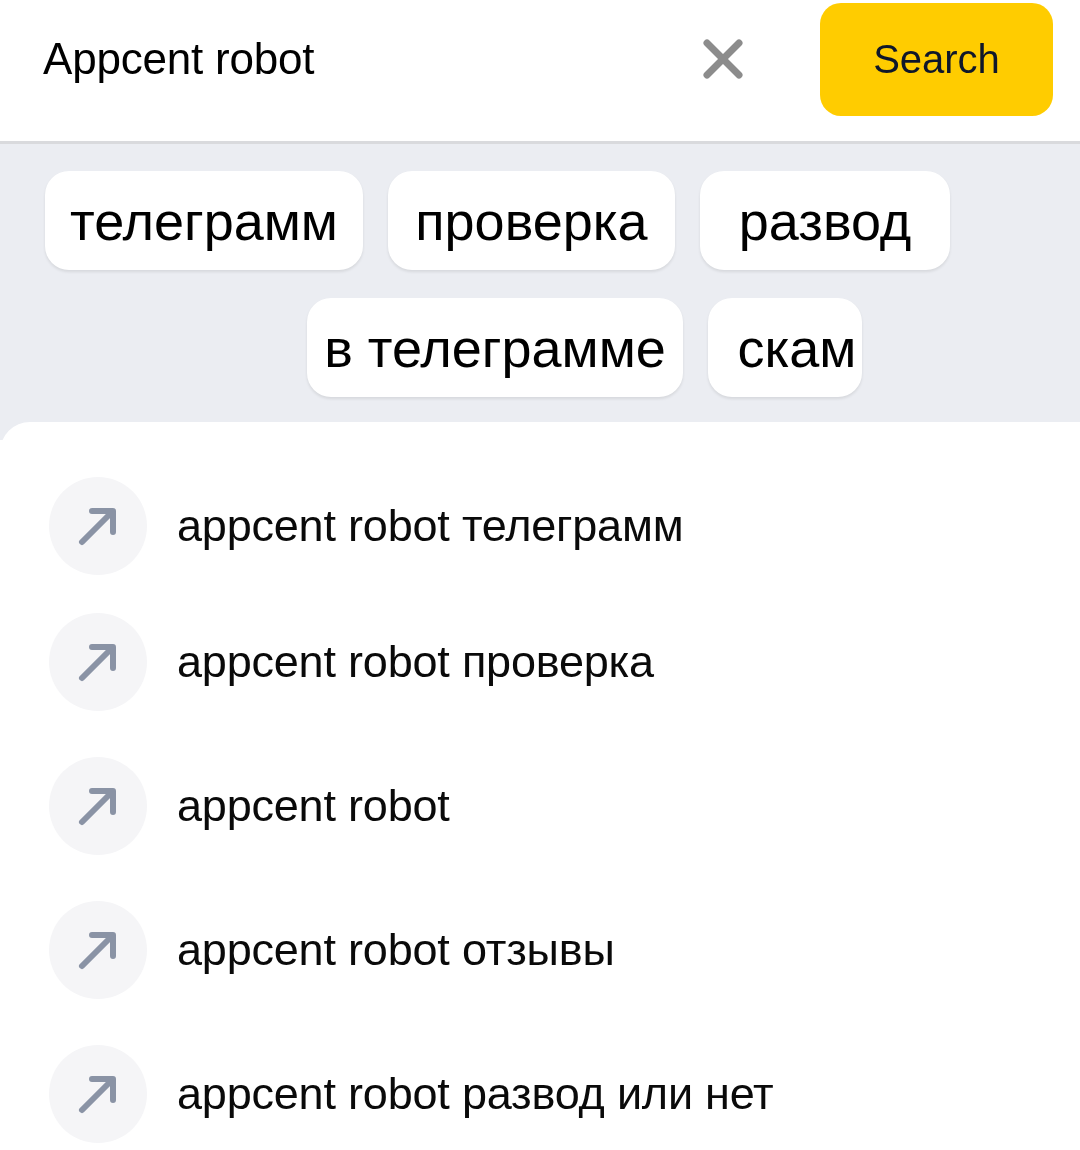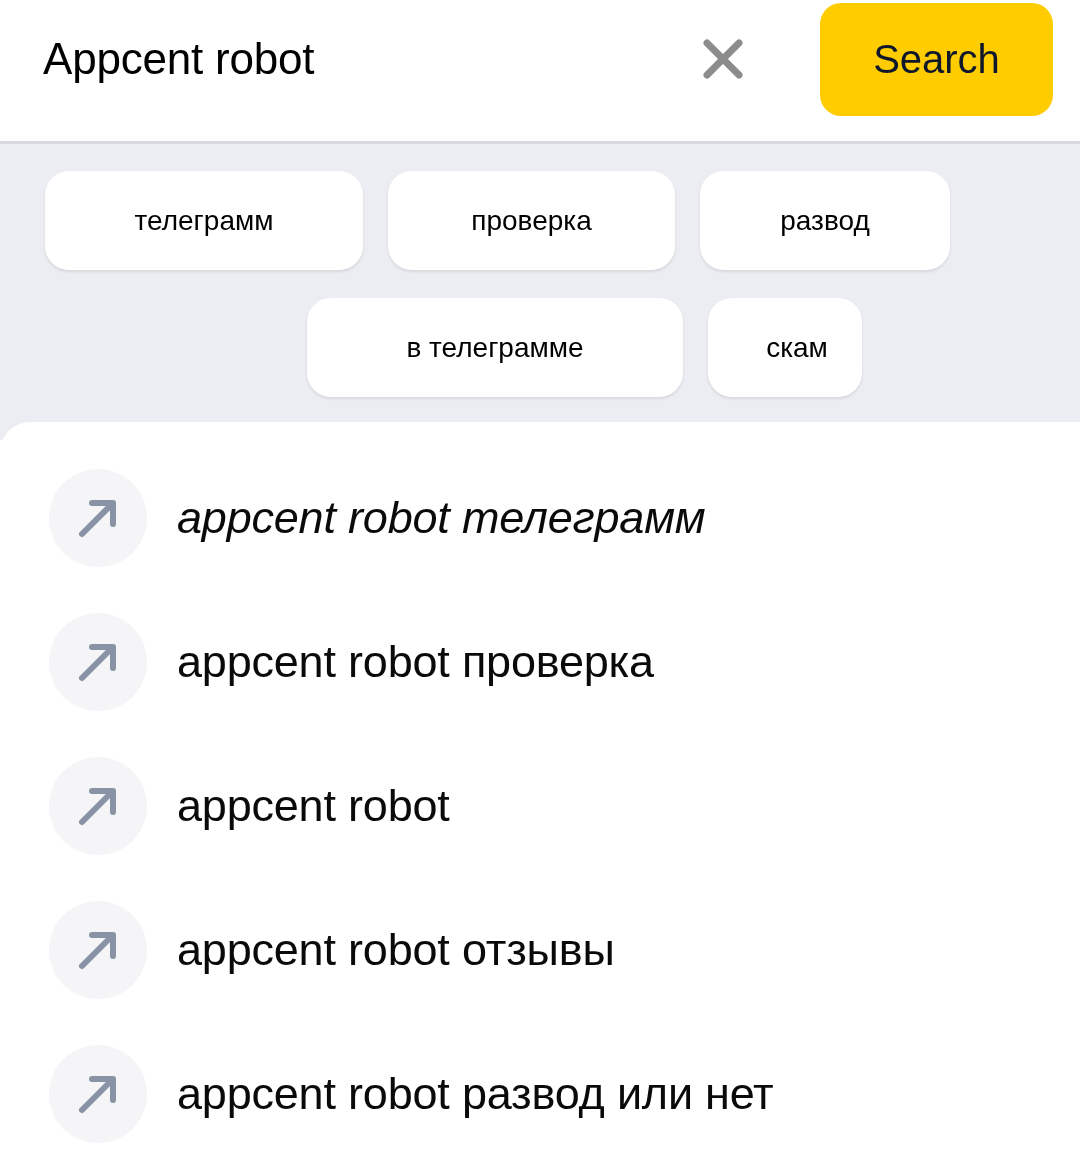--- a/index.html
+++ b/index.html
@@ -100,21 +100,21 @@
     background: #ebedf2;
   }
 
   .chip {
     position: absolute;
     background: #ffffff;
     border: none;
     border-radius: 24px;
     box-shadow: 0 2px 3px rgba(0,0,0,0.09);
     font-family: "Liberation Sans", sans-serif;
-    font-size: 28px;
+    font-size: 54px;
     color: #000000;
     text-align: center;
     cursor: pointer;
     white-space: nowrap;
     padding: 0;
     display: flex;
     align-items: center;
     justify-content: center;
   }
 
@@ -199,21 +199,21 @@
 
   <button class="chip" style="left: 45px; top: 27px; width: 318px; height: 99px;">телеграмм</button>
       <button class="chip" style="left: 388px; top: 27px; width: 287px; height: 99px;">проверка</button>
       <button class="chip" style="left: 700px; top: 27px; width: 250px; height: 99px;">развод</button>
       <button class="chip" style="left: 307px; top: 154px; width: 376px; height: 99px;">в телеграмме</button>
       <button class="chip" style="left: 708px; top: 154px; width: 154px; height: 99px; padding-left: 24px;">скам</button>
     </div>
 
   <div class="suggest-card">
 
-  <div class="suggest-row" style="top: 24px; font-style: italic;">
+  <div class="suggest-row" style="top: 32px;">
         <span class="suggest-icon">
           <svg width="60" height="60" viewBox="0 0 60 60" aria-hidden="true">
             <line x1="14" y1="46" x2="44" y2="16" stroke="#8A93A5" stroke-width="6" stroke-linecap="round"></line>
             <polyline points="24,15 45,15 45,36" fill="none" stroke="#8A93A5" stroke-width="6" stroke-linecap="round" stroke-linejoin="round"></polyline>
           </svg>
         </span>
         <span class="suggest-text">appcent robot телеграмм</span>
       </div>
       <div class="suggest-row" style="top: 168px;">
         <span class="suggest-icon">

